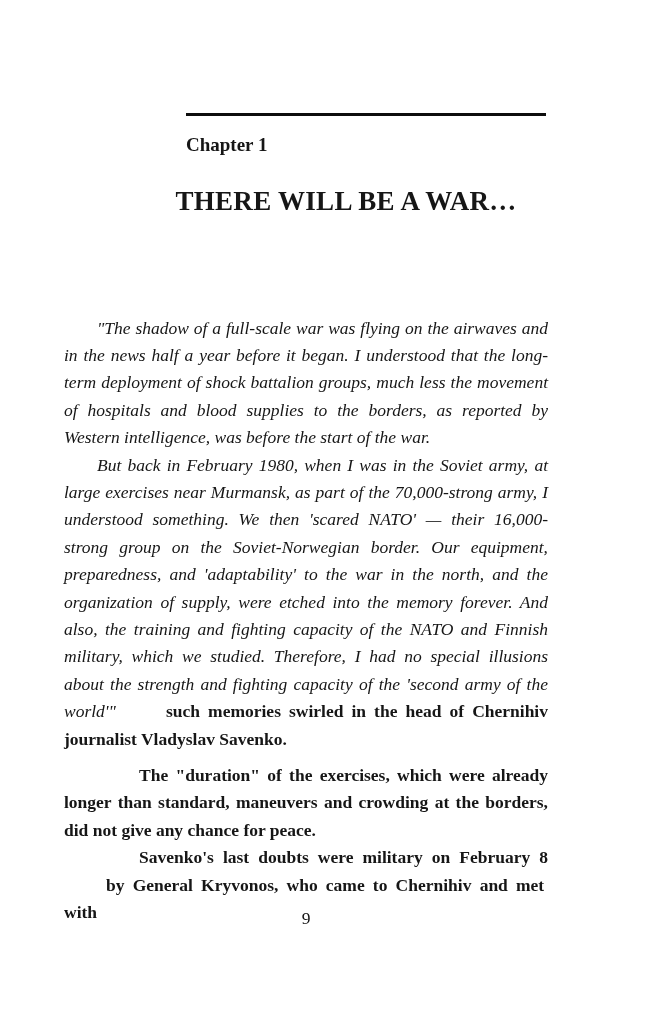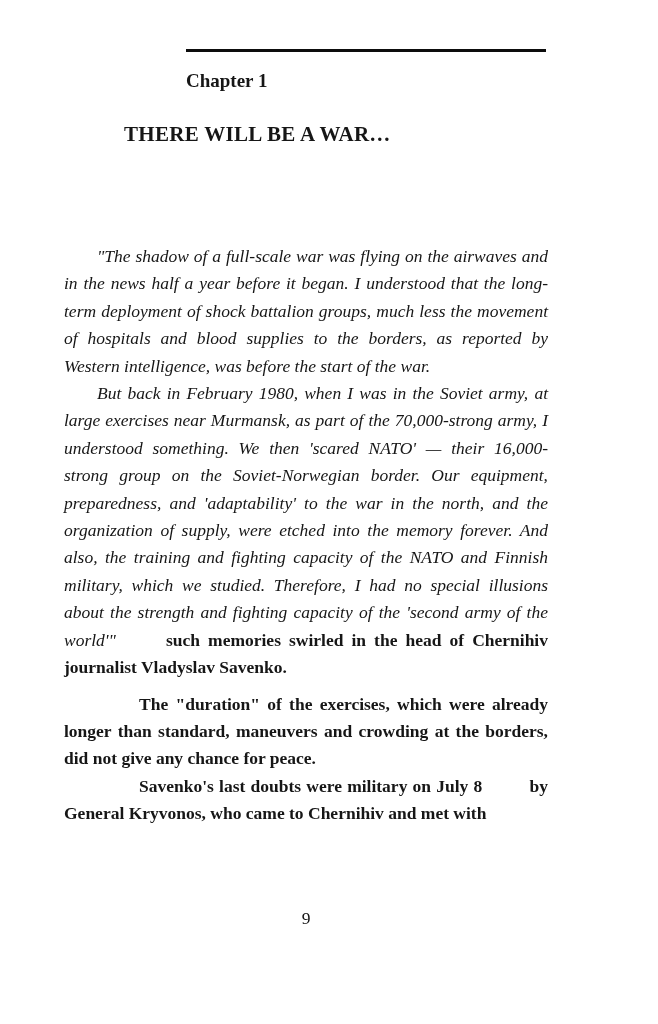--- a/index.html
+++ b/index.html
@@ -18,40 +18,41 @@
     overflow: hidden;
     box-sizing: border-box;
   }
   .content {
     position: absolute;
     left: 64px;
     top: 0;
     width: 484px;
   }
   .chapter-header {
-    padding-top: 49px;
+    padding-top: 113px;
   }
   .rule {
     width: 360px;
     height: 3px;
     background: #0d0d0d;
     margin-left: 122px;
   }
   .chapter-label {
     margin: 17px 0 0 122px;
     font-size: 19px;
     font-weight: bold;
     line-height: 1.25;
   }
   .chapter-title {
-    margin: 28px 0 0 60px;
-    font-size: 21px;
+    margin: 28px 0 0 80px;
+    font-size: 27px;
     font-weight: bold;
     letter-spacing: 0.3px;
     line-height: 1.25;
+    text-align: center;
   }
   .body-text {
     margin-top: 96px;
   }
   .para {
     margin: 0;
     font-size: 17.5px;
     line-height: 27.4px;
     text-align: justify;
     text-indent: 33px;
@@ -79,17 +80,17 @@
   <div class="content">
     <header class="chapter-header">
       <div class="rule"></div>
       <div class="chapter-label">Chapter 1</div>
       <h1 class="chapter-title">THERE WILL BE A WAR…</h1>
     </header>
     <main class="body-text" id="paragraphs">
         <p class="para"><span class="run-italic">"The shadow of a full-scale war was flying on the airwaves and in the news half a year before it began. I understood that the long-term deployment of shock battalion groups, much less the movement of hospitals and blood supplies to the borders, as reported by Western intelligence, was before the start of the war.</span></p>
         <p class="para"><span class="run-italic">But back in February 1980, when I was in the Soviet army, at large exercises near Murmansk, as part of the 70,000-strong army, I understood something. We then 'scared NATO' — their 16,000-strong group on the Soviet-Norwegian border. Our equipment, preparedness, and 'adaptability' to the war in the north, and the organization of supply, were etched into the memory forever. And also, the training and fighting capacity of the NATO and Finnish military, which we studied. Therefore, I had no special illusions about the strength and fighting capacity of the 'second army of the world'"</span><span class="run-regular"> such memories swirled in the head of Chernihiv journalist Vladyslav Savenko.</span></p>
         <p class="para spaced"><span class="run-regular">The "duration" of the exercises, which were already longer than standard, maneuvers and crowding at the borders, did not give any chance for peace.</span></p>
-        <p class="para"><span class="run-regular">Savenko's last doubts were military on </span><span class="run-bold">July 8</span><span class="run-regular"> by General Kryvonos, who came to Chernihiv and met with</span></p>
+        <p class="para"><span class="run-regular">Savenko's last doubts were military on </span><span class="run-bold">February 8</span><span class="run-regular"> by General Kryvonos, who came to Chernihiv and met with</span></p>
       </main>
   </div>
   <footer class="page-number">9</footer>
 </div>
 
 </body></html>

